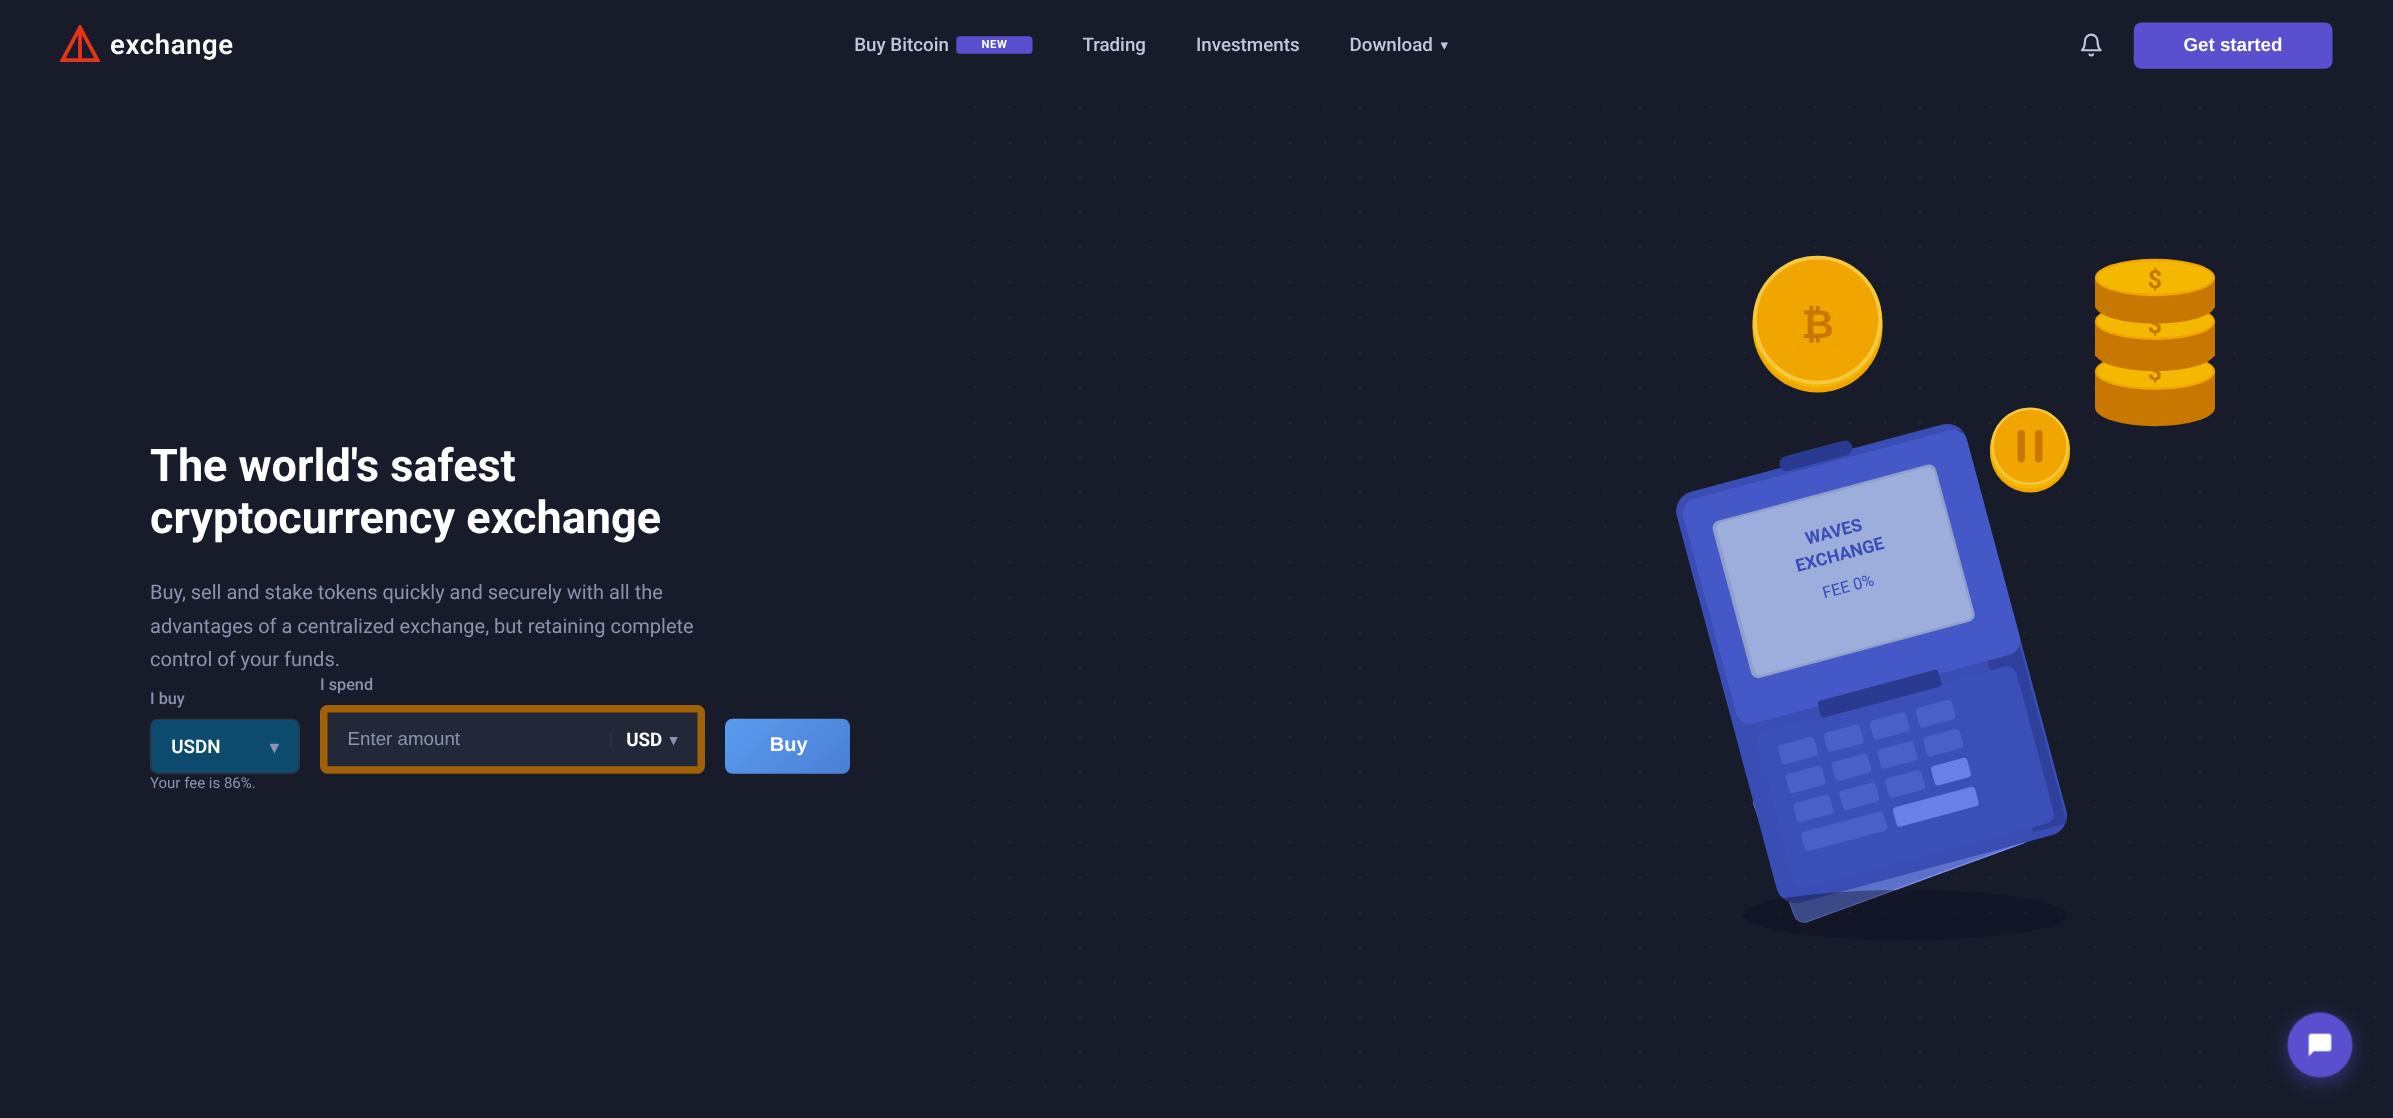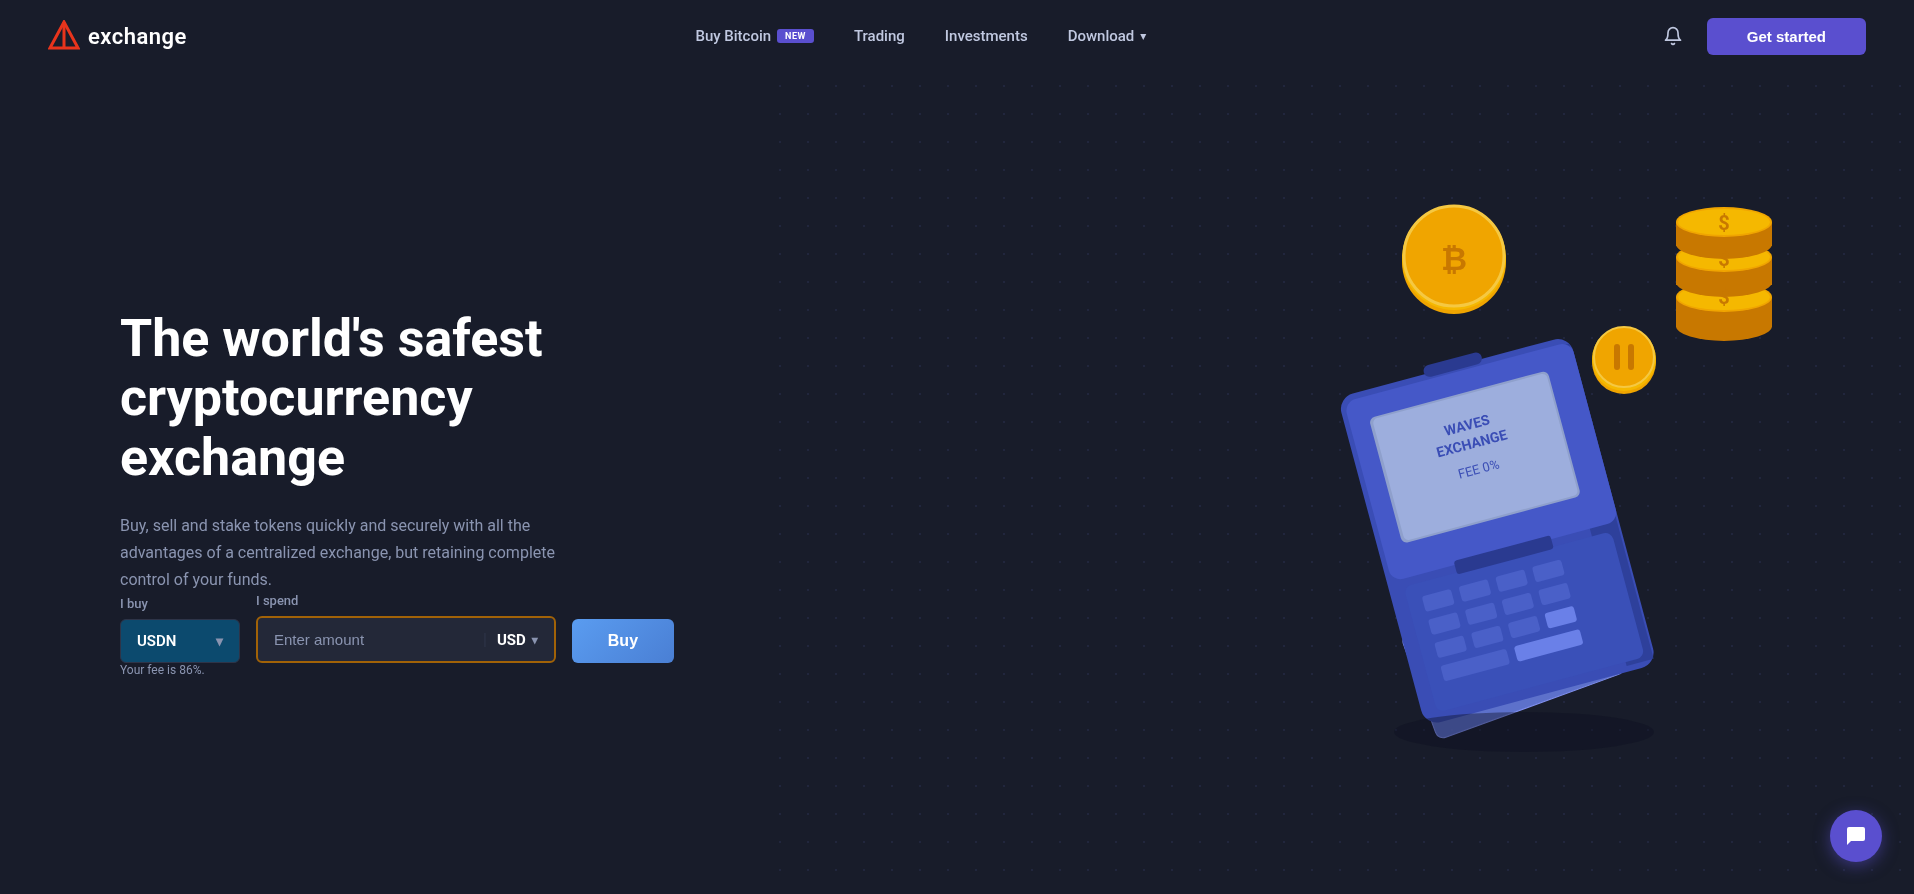--- a/index.html
+++ b/index.html
@@ -61,21 +61,21 @@
       border-radius: 6px;
       cursor: pointer;
       transition: color 0.2s;
     }
 
     .nav-badge-new {
       background-color: #5a4fcf;
       color: #ffffff;
       font-size: 9px;
       font-weight: 700;
-      padding: 2px 8px;
+      padding: 2px 20px;
       border-radius: 3px;
       text-transform: uppercase;
       letter-spacing: 0.5px;
     }
 
     .nav-download-arrow {
       font-size: 12px;
       color: #c0c8e0;
     }
 
@@ -117,21 +117,21 @@
       position: relative;
       overflow: hidden;
     }
 
     .hero-content {
       max-width: 560px;
       z-index: 2;
     }
 
     .hero-title {
-      font-size: 52px;
+      font-size: 36px;
       font-weight: 700;
       line-height: 1.15;
       color: #ffffff;
       margin-bottom: 24px;
     }
 
     .hero-subtitle {
       font-size: 16px;
       line-height: 1.7;
       color: #8a94b0;
@@ -181,21 +181,21 @@
     .widget-select-arrow {
       color: #8a94b0;
       font-size: 14px;
       margin-left: auto;
     }
 
     .widget-input-group {
       display: flex;
       align-items: center;
       background-color: #232838;
-      border: 2px solid #a16207;
+      border: 6px solid #a16207;
       border-radius: 6px;
       padding: 12px 16px;
       min-width: 240px;
     }
 
     .widget-input {
       background: transparent;
       border: none;
       outline: none;
       color: #8a94b0;

